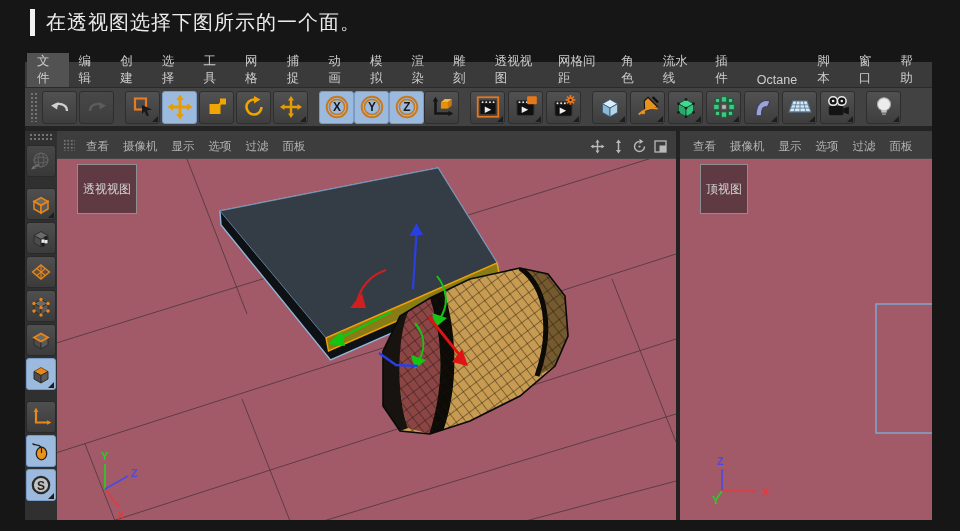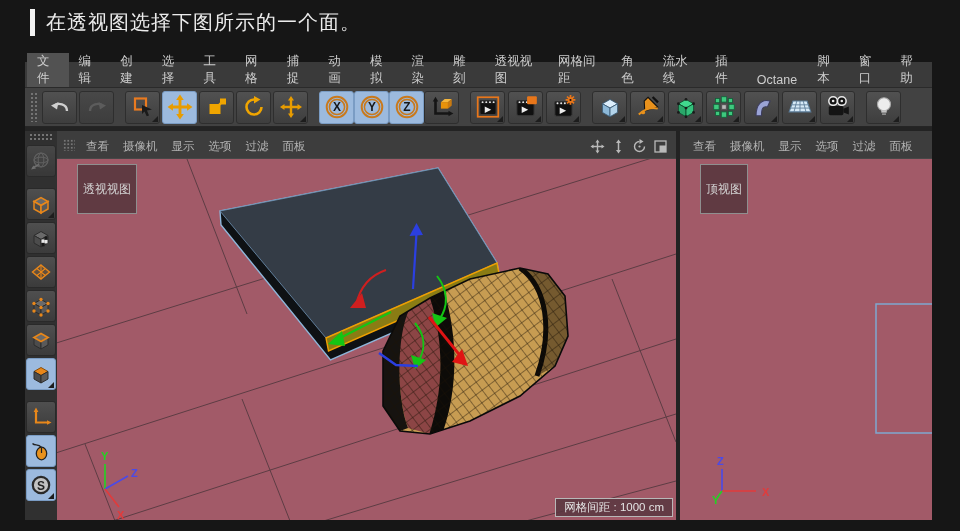--- a/index.html
+++ b/index.html
@@ -516,21 +516,20 @@
             <g font-size="11" font-weight="bold">
               <path d="M48,330 L48,305" stroke="#22d422" stroke-width="1.6"></path>
               <path d="M48,330 L71,317" stroke="#4a4ae8" stroke-width="1.6"></path>
               <path d="M48,330 L62,348" stroke="#e23b3b" stroke-width="1.6"></path>
               <text x="44" y="301" fill="#22d422">Y</text>
               <text x="74" y="318" fill="#4a4ae8">Z</text>
               <text x="60" y="360" fill="#e23b3b">X</text>
             </g>
           </svg>
           <div class="vp-label">透视视图</div>
-          <div class="grid-label">网格间距 : 1000 cm</div>
         </div>
       </div>
 
       <div class="pane-divider"></div>
 
       <div class="pane pane-top">
         <div class="pane-header">
           <span class="vp-menu-item">查看</span>
           <span class="vp-menu-item">摄像机</span>
           <span class="vp-menu-item">显示</span>

